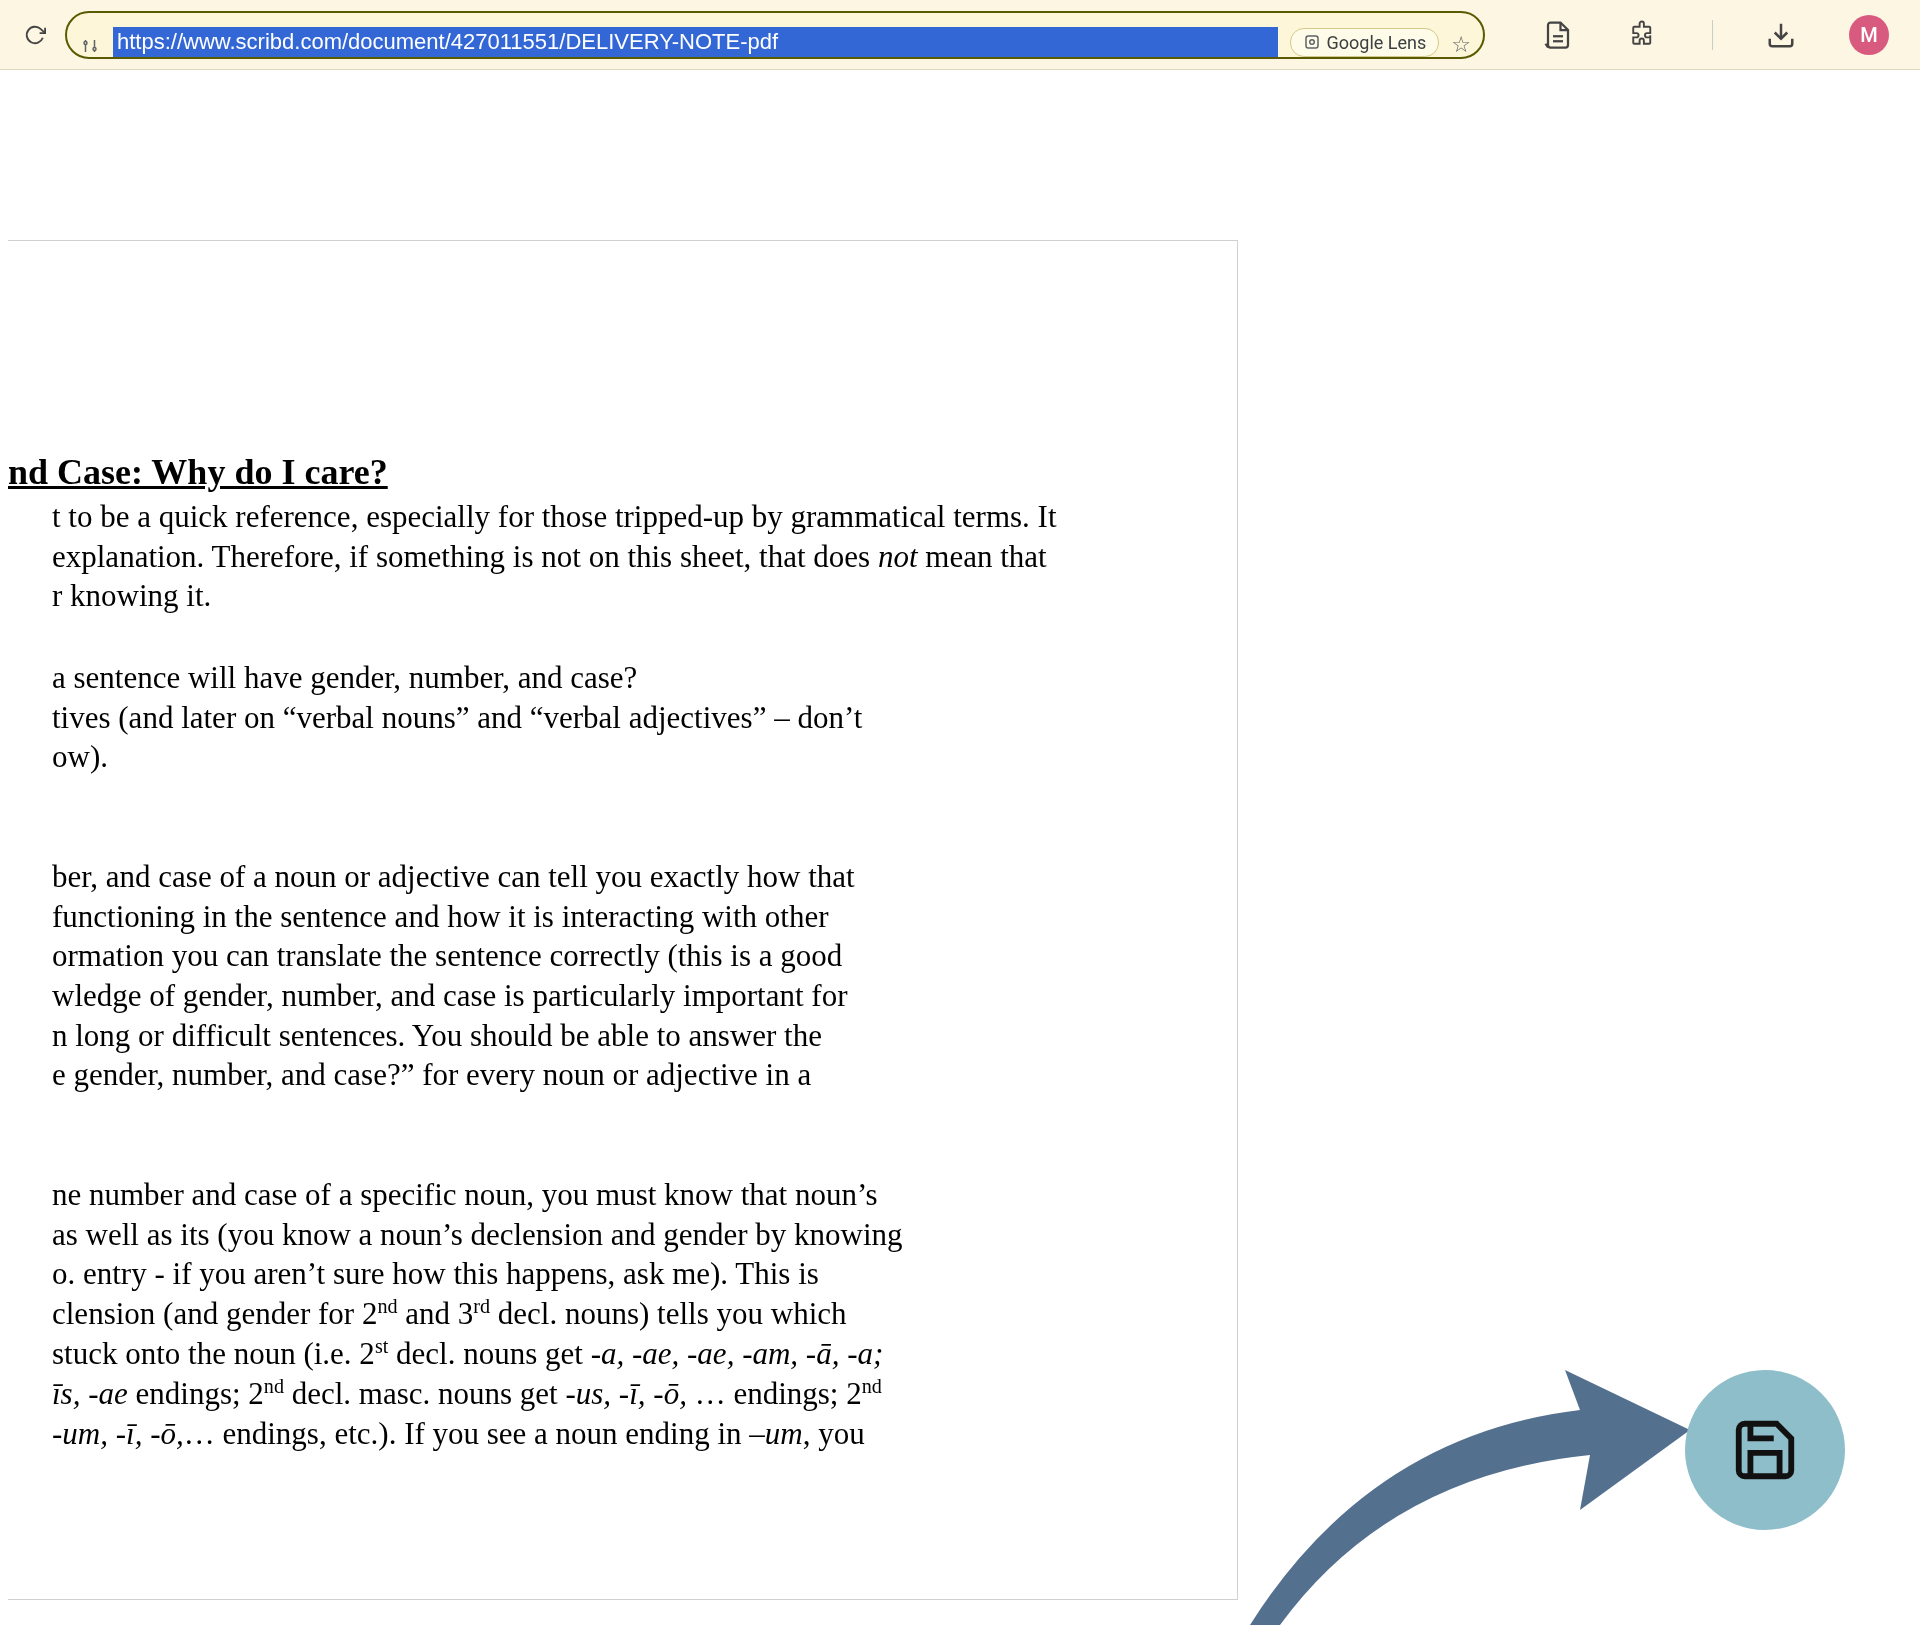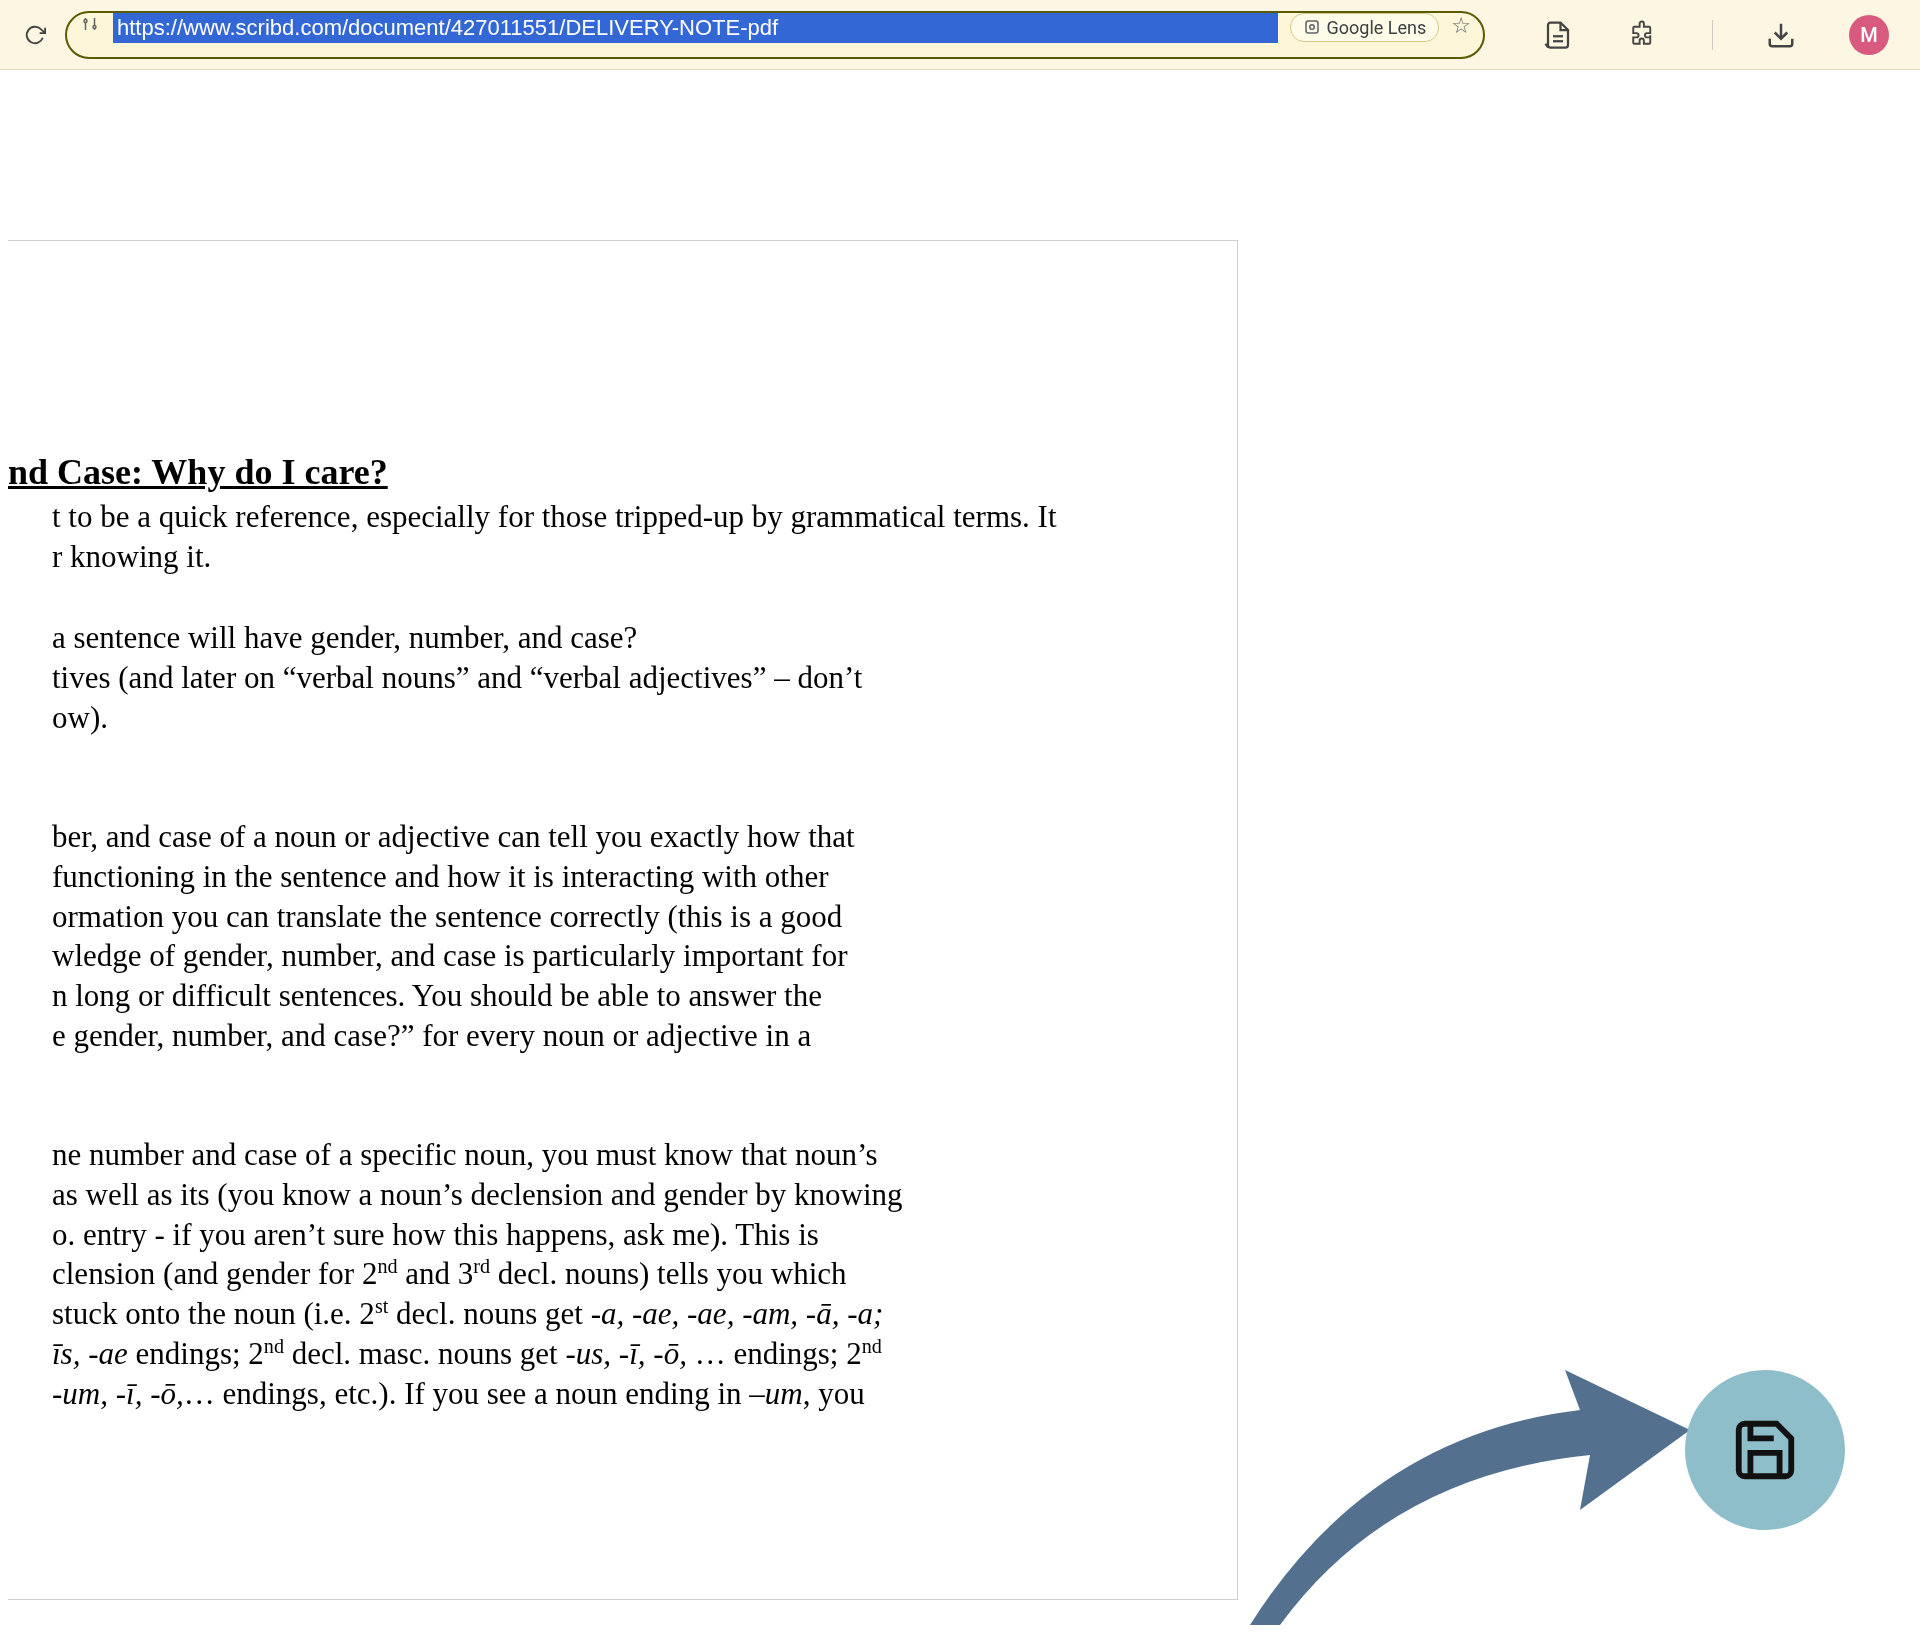--- a/index.html
+++ b/index.html
@@ -27,21 +27,21 @@
   cursor: pointer;
 }
 .url-container {
   flex: 0 0 auto;
   width: 1420px;
   height: 48px;
   border: 2px solid #5a5a00;
   border-radius: 24px;
   background: #fdf6d8;
   display: flex;
-  align-items: flex-start;
+  align-items: flex-end;
   padding: 0 12px;
   gap: 12px;
 }
 .site-icon {
   width: 22px; height: 22px;
   display: flex; align-items: center; justify-content: center;
   color: #5f6368;
   font-size: 14px;
 }
 .url-text {
@@ -223,20 +223,23 @@
     </div>
   </div>
 </div>
 
 <div class="content-area">
   <div class="doc-page">
     <div class="doc-title">nd Case: Why do I care?</div>
 
     <div class="block">
       <div class="doc-para"><span>t to be a quick reference, especially for those tripped-up by grammatical terms.  It</span></div>
+      <div class="doc-para">
+        <span>explanation.  Therefore, if something is not on this sheet, that does </span><span class="italic">not</span><span> mean that</span>
+      </div>
       <div class="doc-para"><span>r knowing it.</span></div>
     </div>
 
     <div class="block">
       <div class="doc-para"><span>a sentence will have gender, number, and case?</span></div>
       <div class="doc-para"><span>tives (and later on “verbal nouns” and “verbal adjectives” – don’t</span></div>
       <div class="doc-para"><span>ow).</span></div>
     </div>
 
     <div class="block" style="margin-top:80px;">

